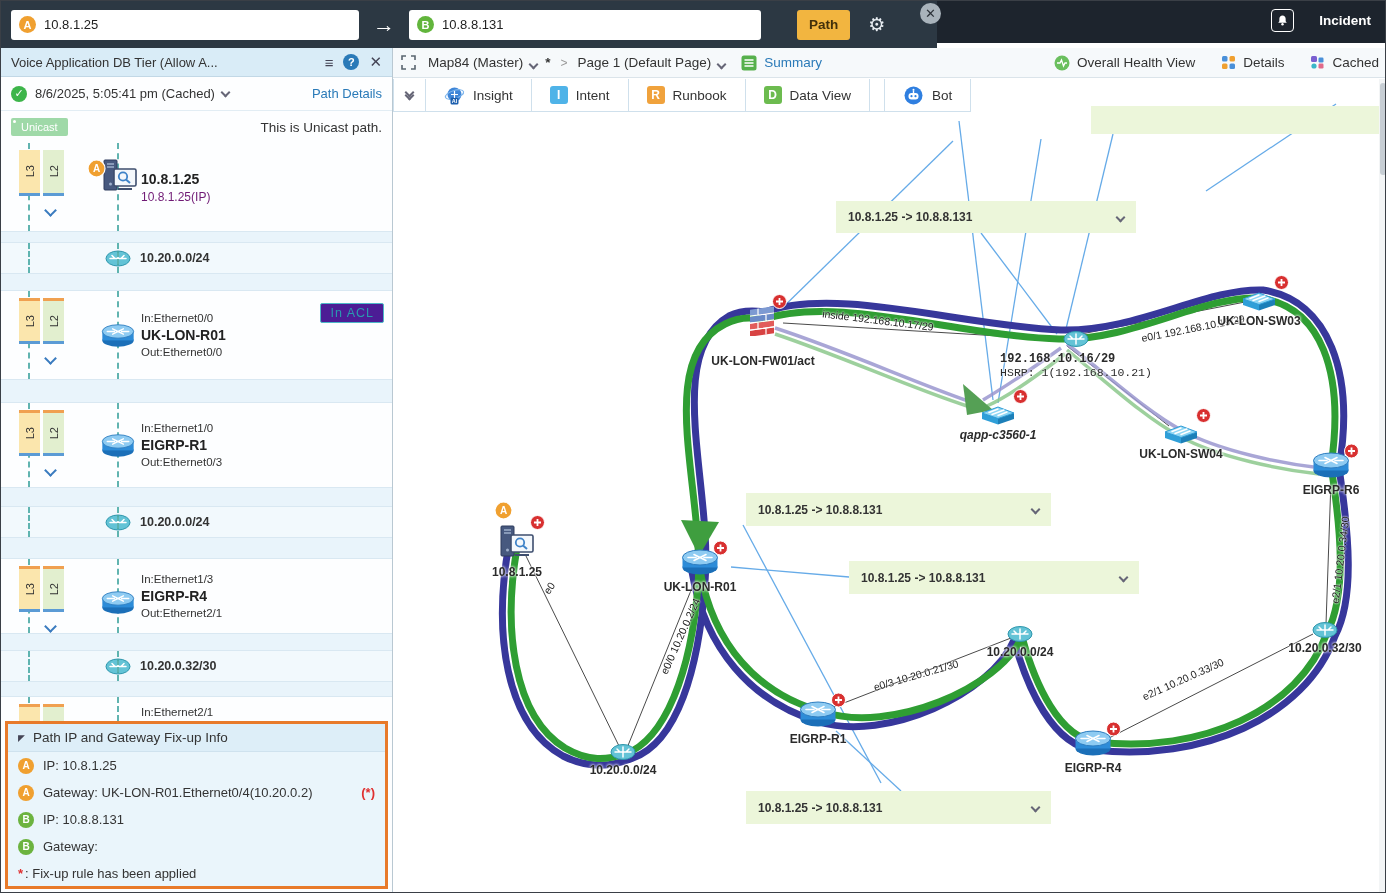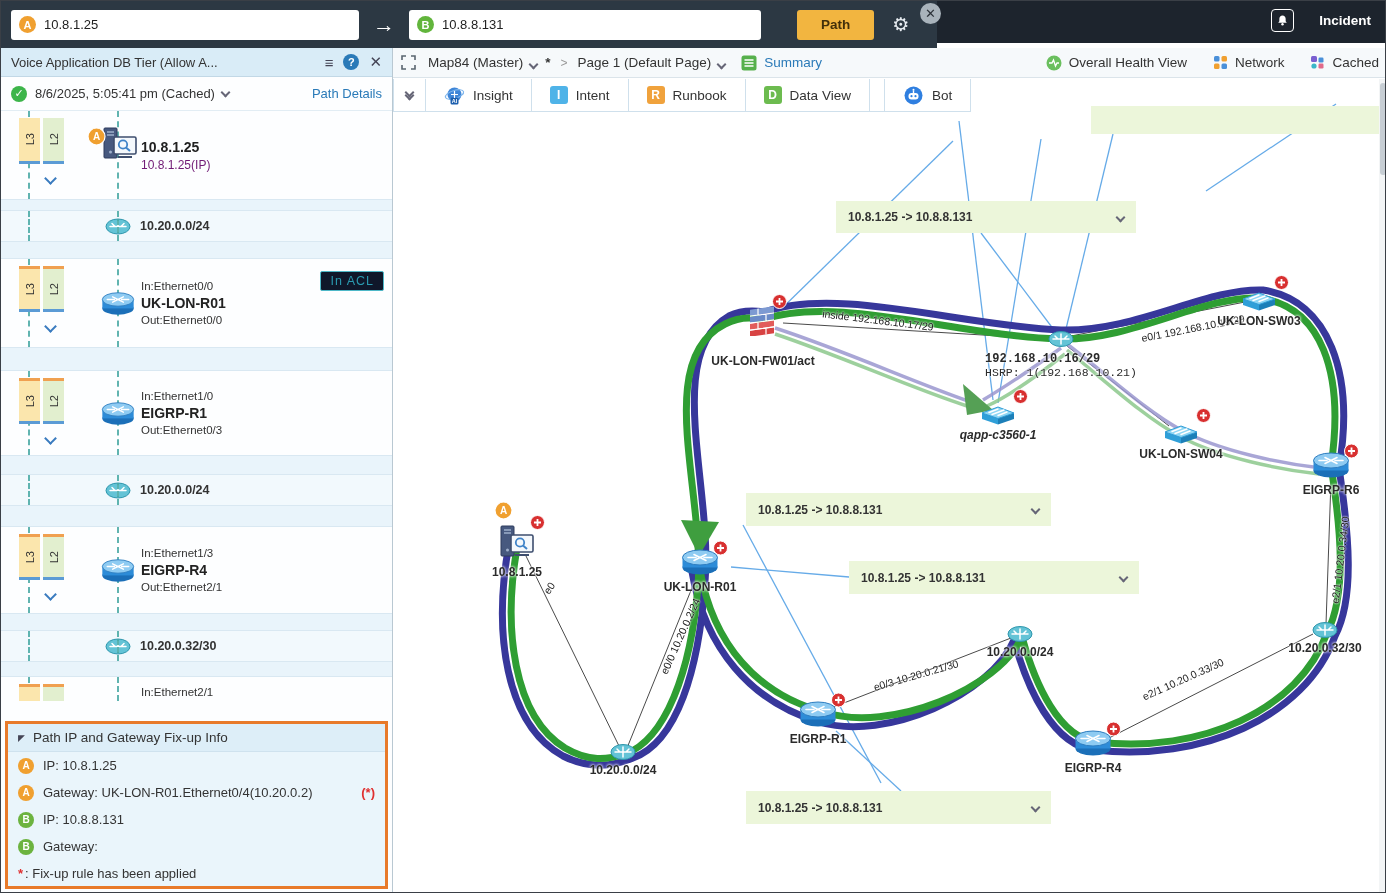--- a/index.html
+++ b/index.html
@@ -4,21 +4,21 @@
 <style>
   html,body{margin:0;padding:0;background:#666;font-family:"Liberation Sans","DejaVu Sans",sans-serif;}
   #root{position:relative;width:1386px;height:893px;background:#fff;overflow:hidden;border:1px solid #3a3f46;box-sizing:border-box;}
   
   #topbar{position:absolute;left:0;top:0;width:1386px;height:42px;background:#1d242d;z-index:8;}
   #pathwidget{position:absolute;left:0;top:0;width:936px;height:47px;background:#2c3843;z-index:9;display:flex;align-items:center;}
   .ipbox{height:30px;background:#fff;border-radius:3px;display:flex;align-items:center;padding:0 8px;box-sizing:border-box;}
   .ipbox .val{font-size:13px;color:#222;margin-left:8px;}
   .abbadge{width:17px;height:17px;border-radius:50%;color:#fff;font-size:11px;font-weight:bold;display:flex;align-items:center;justify-content:center;flex:0 0 auto;}
   #arrow{color:#fff;font-size:22px;margin:0 14px;font-weight:bold;}
-  #path-btn{height:30px;padding:0 24px;background:#f2b540;border:none;border-radius:3px;font-size:13.5px;font-weight:bold;color:#43300a;margin-left:36px;cursor:pointer;}
+  #path-btn{height:30px;padding:0 12px;background:#f2b540;border:none;border-radius:3px;font-size:13.5px;font-weight:bold;color:#43300a;margin-left:36px;cursor:pointer;}
   #gear{color:#e8edf2;font-size:19px;margin-left:18px;}
   #widget-close{position:absolute;right:-4px;top:2px;width:21px;height:21px;border-radius:50%;background:#a9b3bb;color:#2b3138;font-size:13px;font-weight:bold;display:flex;align-items:center;justify-content:center;}
   #incident{position:absolute;right:16px;top:8px;display:flex;align-items:center;color:#fff;font-size:13.5px;font-weight:bold;gap:25px;}
   .bellbox{width:21px;height:21px;border:1.6px solid #fff;border-radius:4px;display:flex;align-items:center;justify-content:center;}
   
   #leftpanel{position:absolute;left:0;top:47px;width:392px;height:846px;background:#fdfeff;border-right:1px solid #b9c8d2;box-sizing:border-box;z-index:6;}
   #lp-header{height:28px;background:#d9ecf7;display:flex;align-items:center;padding:0 10px;border-bottom:1px solid #c2d8e6;}
   #lp-title{font-size:13px;color:#333;flex:1;white-space:nowrap;overflow:hidden;}
   .lp-hicon{color:#445;font-size:15px;margin-left:10px;}
   #lp-help{width:16px;height:16px;border-radius:50%;background:#2a7ab8;color:#fff;font-size:11px;font-weight:bold;display:flex;align-items:center;justify-content:center;margin-left:10px;}
@@ -44,21 +44,21 @@
   .tag.otop{border-top:3px solid #f0a050;}
   .tagchev{position:absolute;left:45px;top:58px;}
   .chev{display:inline-block;width:7px;height:7px;border-right:2px solid #3a7bbf;border-bottom:2px solid #3a7bbf;transform:rotate(45deg);}
   .chev.gray{border-color:#667;}
   .chev.small{width:5px;height:5px;}
   .hopicon{position:absolute;left:100px;}
   .hoptext{position:absolute;left:140px;top:0;bottom:0;display:flex;flex-direction:column;justify-content:center;gap:3px;}
   .hopname{font-size:14px;font-weight:bold;color:#222;}
   .hopsub{font-size:12px;color:#701a75;}
   .hopio{font-size:11.5px;color:#333;}
-  .aclbadge{position:absolute;right:8px;top:12px;border:1px solid #4db8c8;color:#2a9ab0;font-size:12.5px;padding:2px 9px;background:#0f172a;border-radius:2px;letter-spacing:1px;}
+  .aclbadge{position:absolute;right:8px;top:12px;border:1px solid #4db8c8;color:#2a9ab0;font-size:12.5px;padding:2px 9px;background:#4c1d95;border-radius:2px;letter-spacing:1px;}
   .subicon{margin-left:104px;flex:0 0 auto;display:flex;}
   .sublabel{font-size:12.5px;font-weight:bold;color:#333;margin-left:9px;}
   .abadge-sm{position:absolute;left:86px;top:16px;z-index:3;}
   
   #fixup{position:absolute;left:4px;right:4px;bottom:5px;border:3px solid #e87a2a;background:#eaf5fb;}
   #fixup-header{height:27px;display:flex;align-items:center;padding:0 10px;background:#ddeef8;font-size:13.5px;color:#333;border-bottom:1px solid #cfe2ee;}
   #fixup-header .tri{font-size:9px;color:#445;margin-right:8px;}
   .fixrow{height:27px;display:flex;align-items:center;padding:0 10px;font-size:13px;color:#333;}
   .fixrow .abbadge{margin-right:9px;width:16px;height:16px;font-size:10px;}
   .fixnote{margin-left:auto;color:#e03030;font-weight:bold;}
@@ -127,20 +127,24 @@
       <span class="lp-hicon">≡</span>
       <span id="lp-help">?</span>
       <span class="lp-hicon">✕</span>
     </div>
     <div id="lp-timerow">
       <span id="checkcircle">✓</span>
       <span id="lp-time">8/6/2025, 5:05:41 pm (Cached)</span>
       <span class="chev gray small" style="margin-left:7px;margin-top:-3px;"></span>
       <span id="lp-pathdetails">Path Details</span>
     </div>
+    <div id="lp-unicastrow">
+      <span id="unicast-badge"><i></i><span>Unicast</span></span>
+      <span id="unicast-note">This is Unicast path.</span>
+    </div>
     <div id="hops">
         <div class="hoprow row-dev" style="height: 88px;">
           <div class="dashcol" style="left:27px;"></div>
           <div class="dashcol" style="left:116px;"></div>
           <div class="tags">
             <div class="tag l3">
               <span>L3</span>
             </div>
             <div class="tag l2">
               <span>L2</span>
@@ -234,21 +238,21 @@
           <div class="dashcol" style="left:116px;"></div>
           <span class="subicon">
             <svg width="26" height="17" viewBox="0 0 26 17">
               <ellipse cx="13" cy="8.5" rx="12" ry="7.5" fill="#63c3d6" stroke="#2e96ac" stroke-width="1"></ellipse>
               <path d="M5 8.5h16M13 3.5v10M7 5.5l3 3M19 5.5l-3 3" stroke="#fff" stroke-width="1.5" stroke-linecap="round"></path>
             </svg>
           </span>
           <span class="sublabel">10.20.0.0/24</span>
         </div>
         <div class="hoprow row-gap" style="height: 22px;"></div>
-        <div class="hoprow row-dev" style="height: 86px;">
+        <div class="hoprow row-dev" style="height: 74px;">
           <div class="dashcol" style="left:27px;"></div>
           <div class="dashcol" style="left:116px;"></div>
           <div class="tags">
             <div class="tag l3 otop">
               <span>L3</span>
             </div>
             <div class="tag l2 otop">
               <span>L2</span>
             </div>
           </div>
@@ -351,21 +355,21 @@
             </svg>
           <span>Overall Health View</span>
         </span>
         <span class="mt-item">
           <svg width="15" height="15" viewBox="0 0 15 15">
               <rect x="1" y="1" width="5.5" height="5.5" rx="1.5" fill="#4a90d9"></rect>
               <rect x="8.5" y="1" width="5.5" height="5.5" rx="1.5" fill="#f0a030"></rect>
               <rect x="1" y="8.5" width="5.5" height="5.5" rx="1.5" fill="#f0a030"></rect>
               <rect x="8.5" y="8.5" width="5.5" height="5.5" rx="1.5" fill="#4a90d9"></rect>
             </svg>
-          <span>Network</span>
+          <span>Details</span>
         </span>
         <span class="mt-item">
           <svg width="15" height="15" viewBox="0 0 15 15">
               <rect x="1" y="1" width="6" height="6" rx="1.5" fill="#7a5fd0"></rect>
               <rect x="8.5" y="2.5" width="5" height="5" rx="1.2" fill="#4a90d9"></rect>
               <circle cx="4" cy="11" r="2.6" fill="#3ab6c8"></circle>
               <rect x="8.5" y="8.5" width="5" height="5" rx="1.2" fill="#e06a8a"></rect>
             </svg>
           <span>Cached</span>
         </span>
@@ -453,21 +457,21 @@
                 <path d="M8 0v6M16 7v6M8 14v6M16 21v6M0 6.5h24M0 13.5h24M0 20.5h24" stroke="#fff" stroke-width="1.2"></path>
               </g>
             </svg>
             <span class="alertb" style="right:-9px;top:-8px;"><svg width="15" height="15" viewBox="0 0 15 15">
                 <circle cx="7.5" cy="7.5" r="7" fill="#d83030" stroke="#fff" stroke-width="1"></circle>
                 <path d="M4 7.5h7M7.5 4v7" stroke="#fff" stroke-width="1.8"></path>
               </svg></span>
           </div>
           <div class="nlabel" style="margin-top:18px;">UK-LON-FW01/act</div>
         </div>
-        <div class="node" style="left: 668px; top: 291px; font-family: Liberation Mono, monospace;">
+        <div class="node" style="left: 683px; top: 291px; font-family: Liberation Mono, monospace;">
           <div class="ic">
             <svg width="26" height="17" viewBox="0 0 26 17">
               <ellipse cx="13" cy="8.5" rx="12" ry="7.5" fill="#63c3d6" stroke="#2e96ac" stroke-width="1"></ellipse>
               <path d="M5 8.5h16M13 3.5v10M7 5.5l3 3M19 5.5l-3 3" stroke="#fff" stroke-width="1.5" stroke-linecap="round"></path>
             </svg>
           </div>
           <div class="nlabel" style="margin-top:4px;">192.168.10.16/29<div class="nlabel2">HSRP: 1(192.168.10.21)</div></div>
         </div>
         <div class="node" style="left: 866px; top: 249px;">
           <div class="ic">

